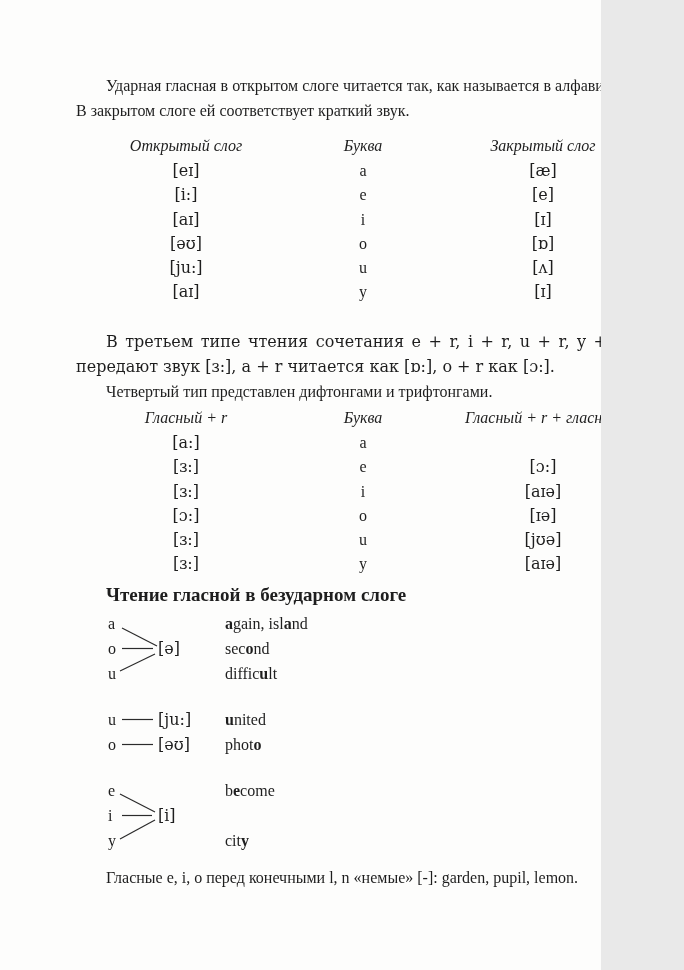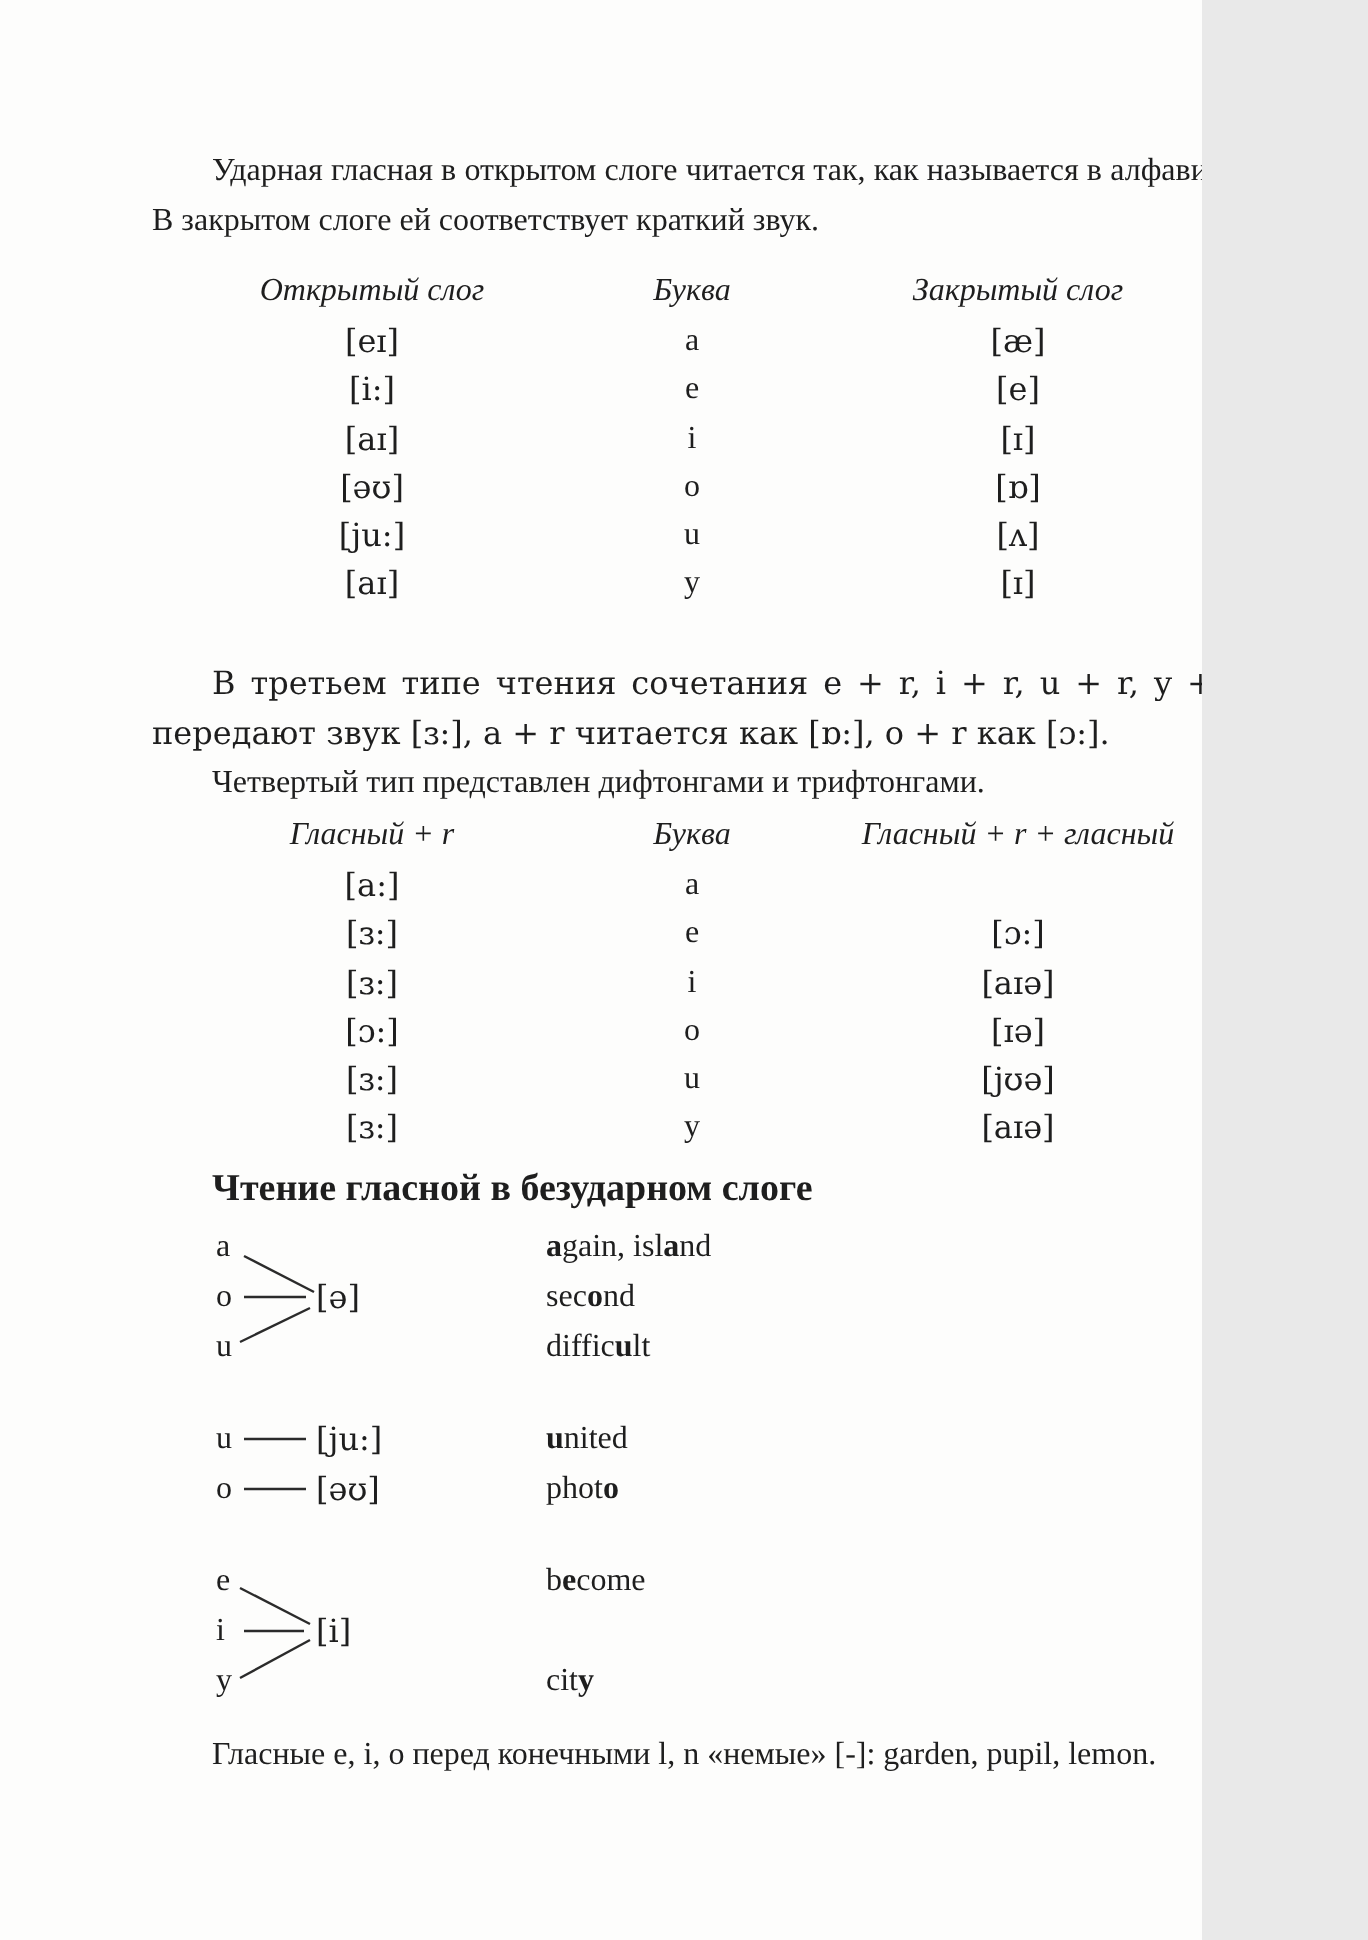--- a/index.html
+++ b/index.html
@@ -14,33 +14,33 @@
   }
   .para{
     position:absolute;left:76px;width:546px;
     font-size:16px;line-height:25px;
     text-align:justify;text-indent:30px;
   }
   .tbl{
     position:absolute;left:76px;width:546px;
     font-size:16px;
   }
-  .trow{display:grid;grid-template-columns:220px 100px 226px;line-height:24.3px;}
+  .trow{display:grid;grid-template-columns:220px 100px 226px;line-height:24.3px;gap:17px;}
   .trow.thead{line-height:27px;font-style:italic;}
   .tcell{text-align:center;}
   .ipa{font-family:"DejaVu Serif",serif;}
   .heading{
     position:absolute;left:106px;
     font-size:19px;font-weight:bold;line-height:22px;
   }
   .dgroup{position:absolute;left:108px;width:300px;font-size:16px;}
   .drow{position:absolute;height:25px;line-height:25px;}
   .dletter{left:0;width:18px;}
   .dsound{left:50px;}
-  .dexample{left:117px;white-space:nowrap;margin-left:48px;}
+  .dexample{left:117px;white-space:nowrap;}
   .dlines{position:absolute;left:0;top:0;}
   .b{font-weight:bold;}
   .pagenum{
     position:absolute;left:606px;top:914px;width:26px;
     text-align:center;font-size:15px;color:#2e2e2e;
   }
   .spine{
     position:absolute;left:618px;top:938px;width:2px;height:32px;
     background:#3d3d3d;
   }

